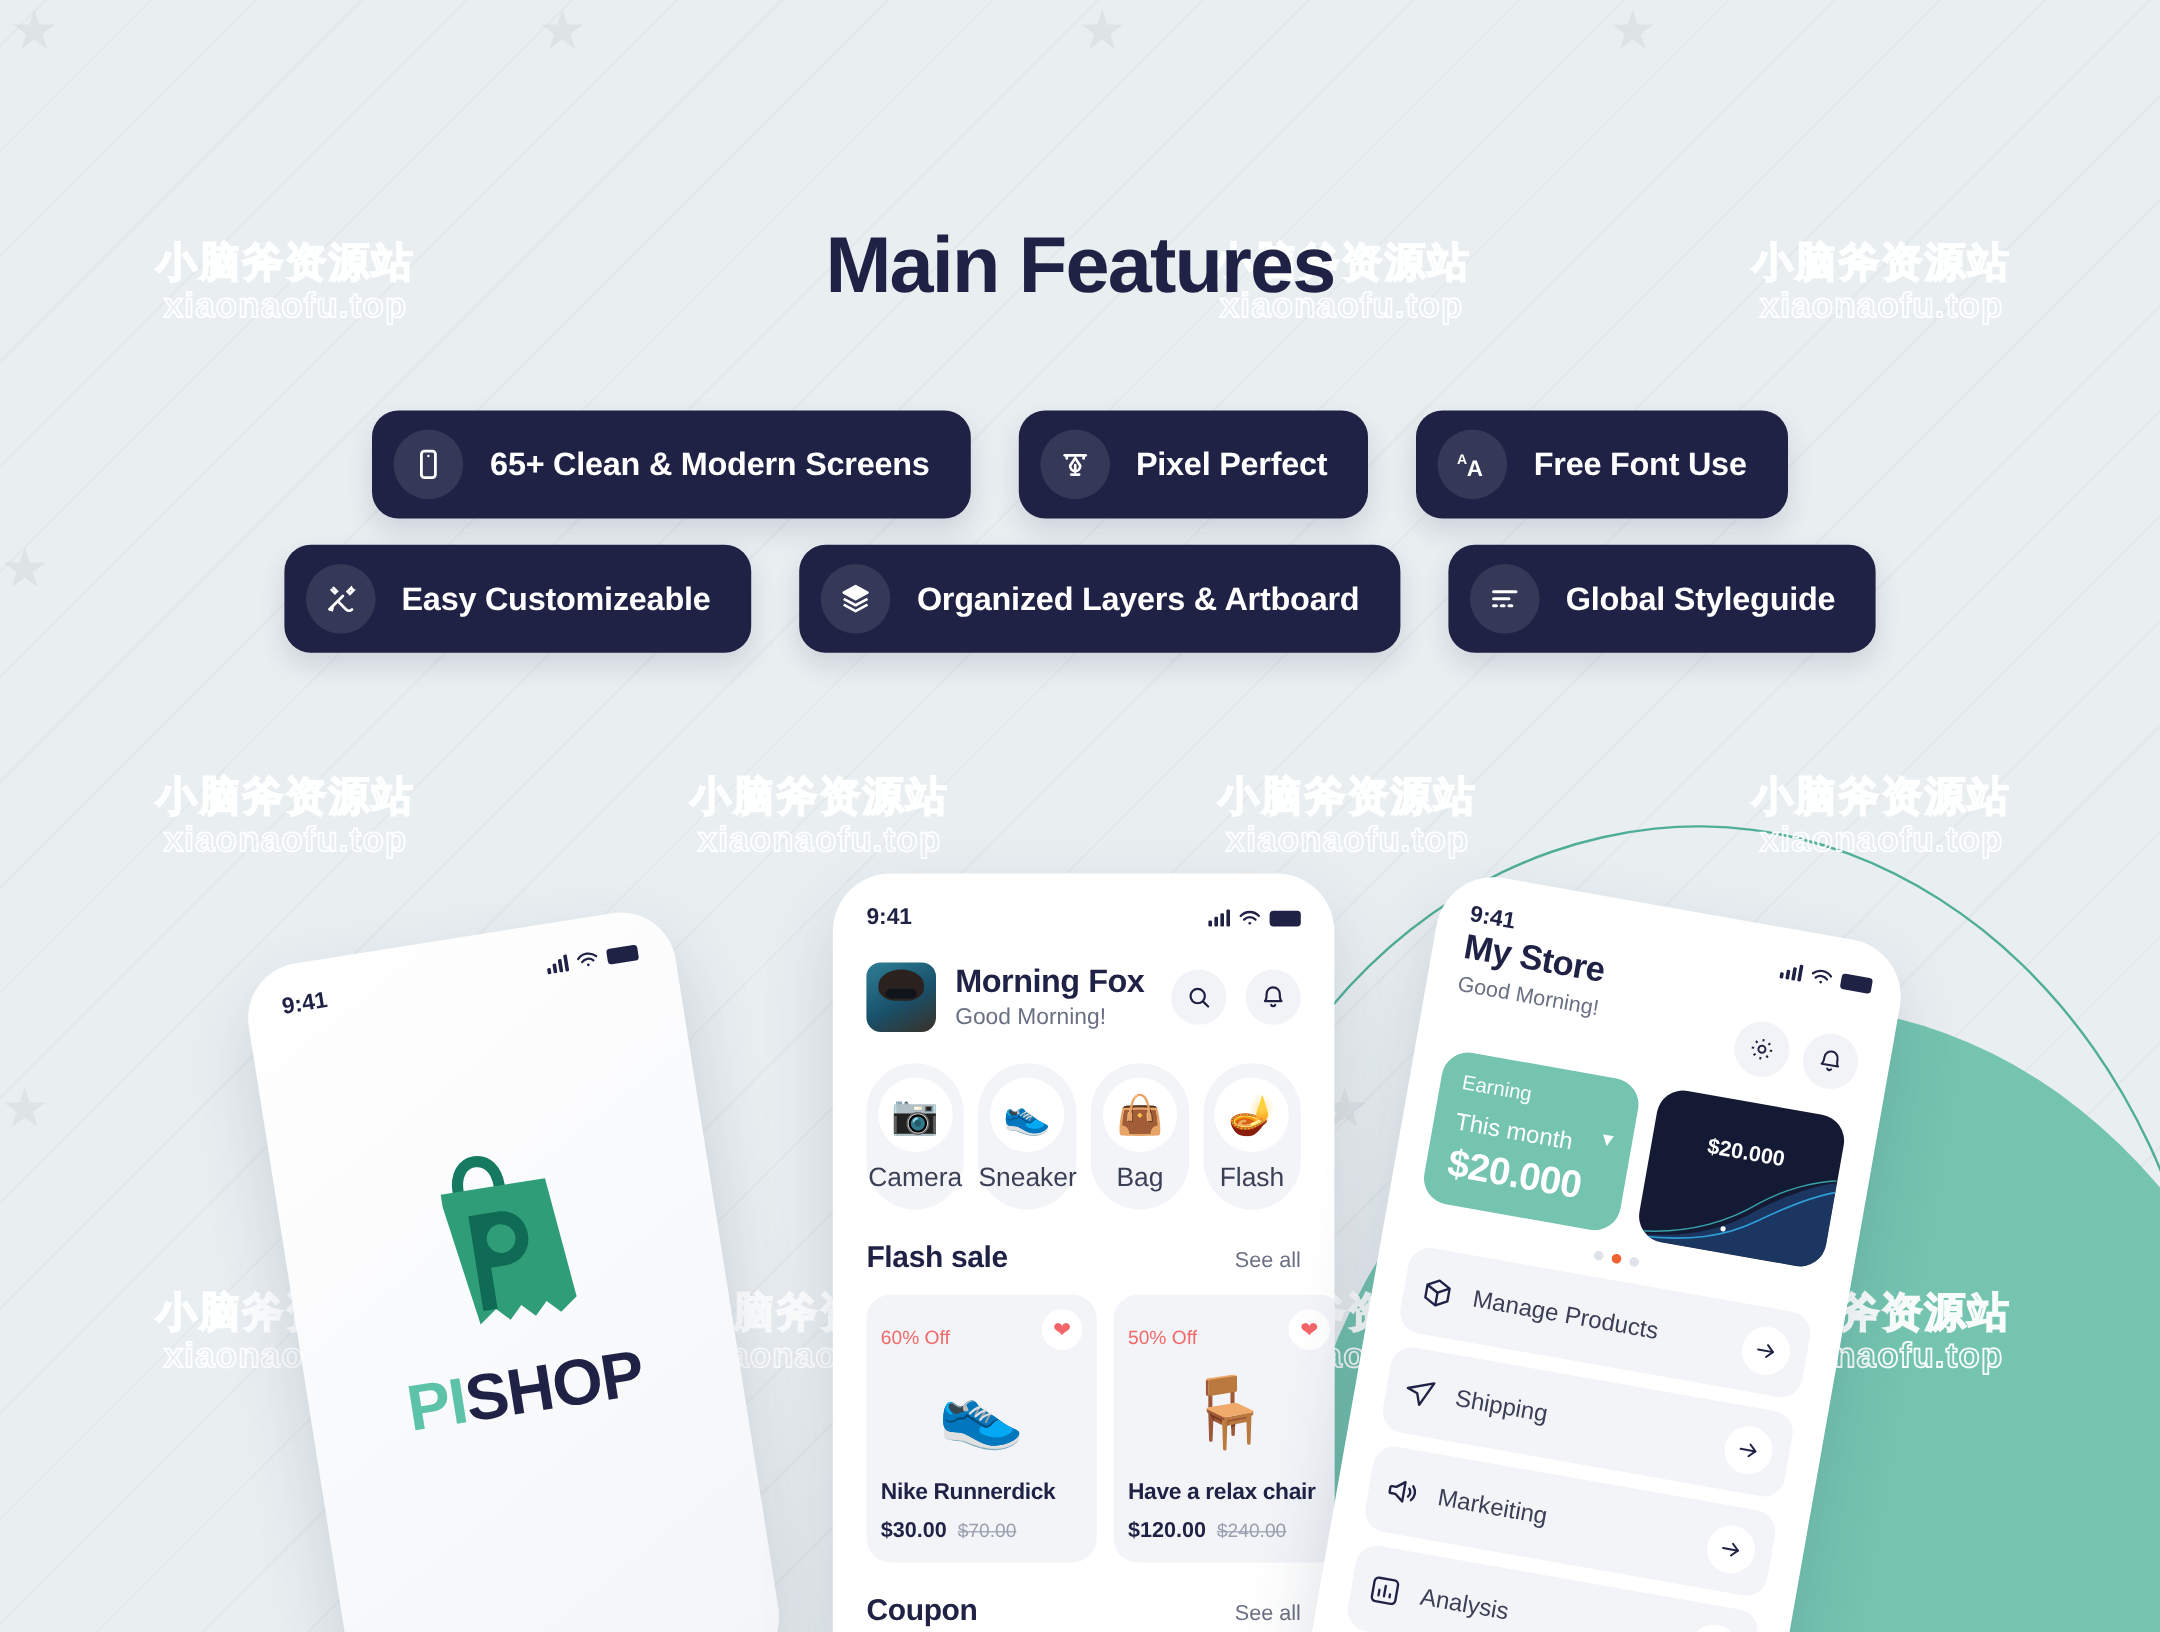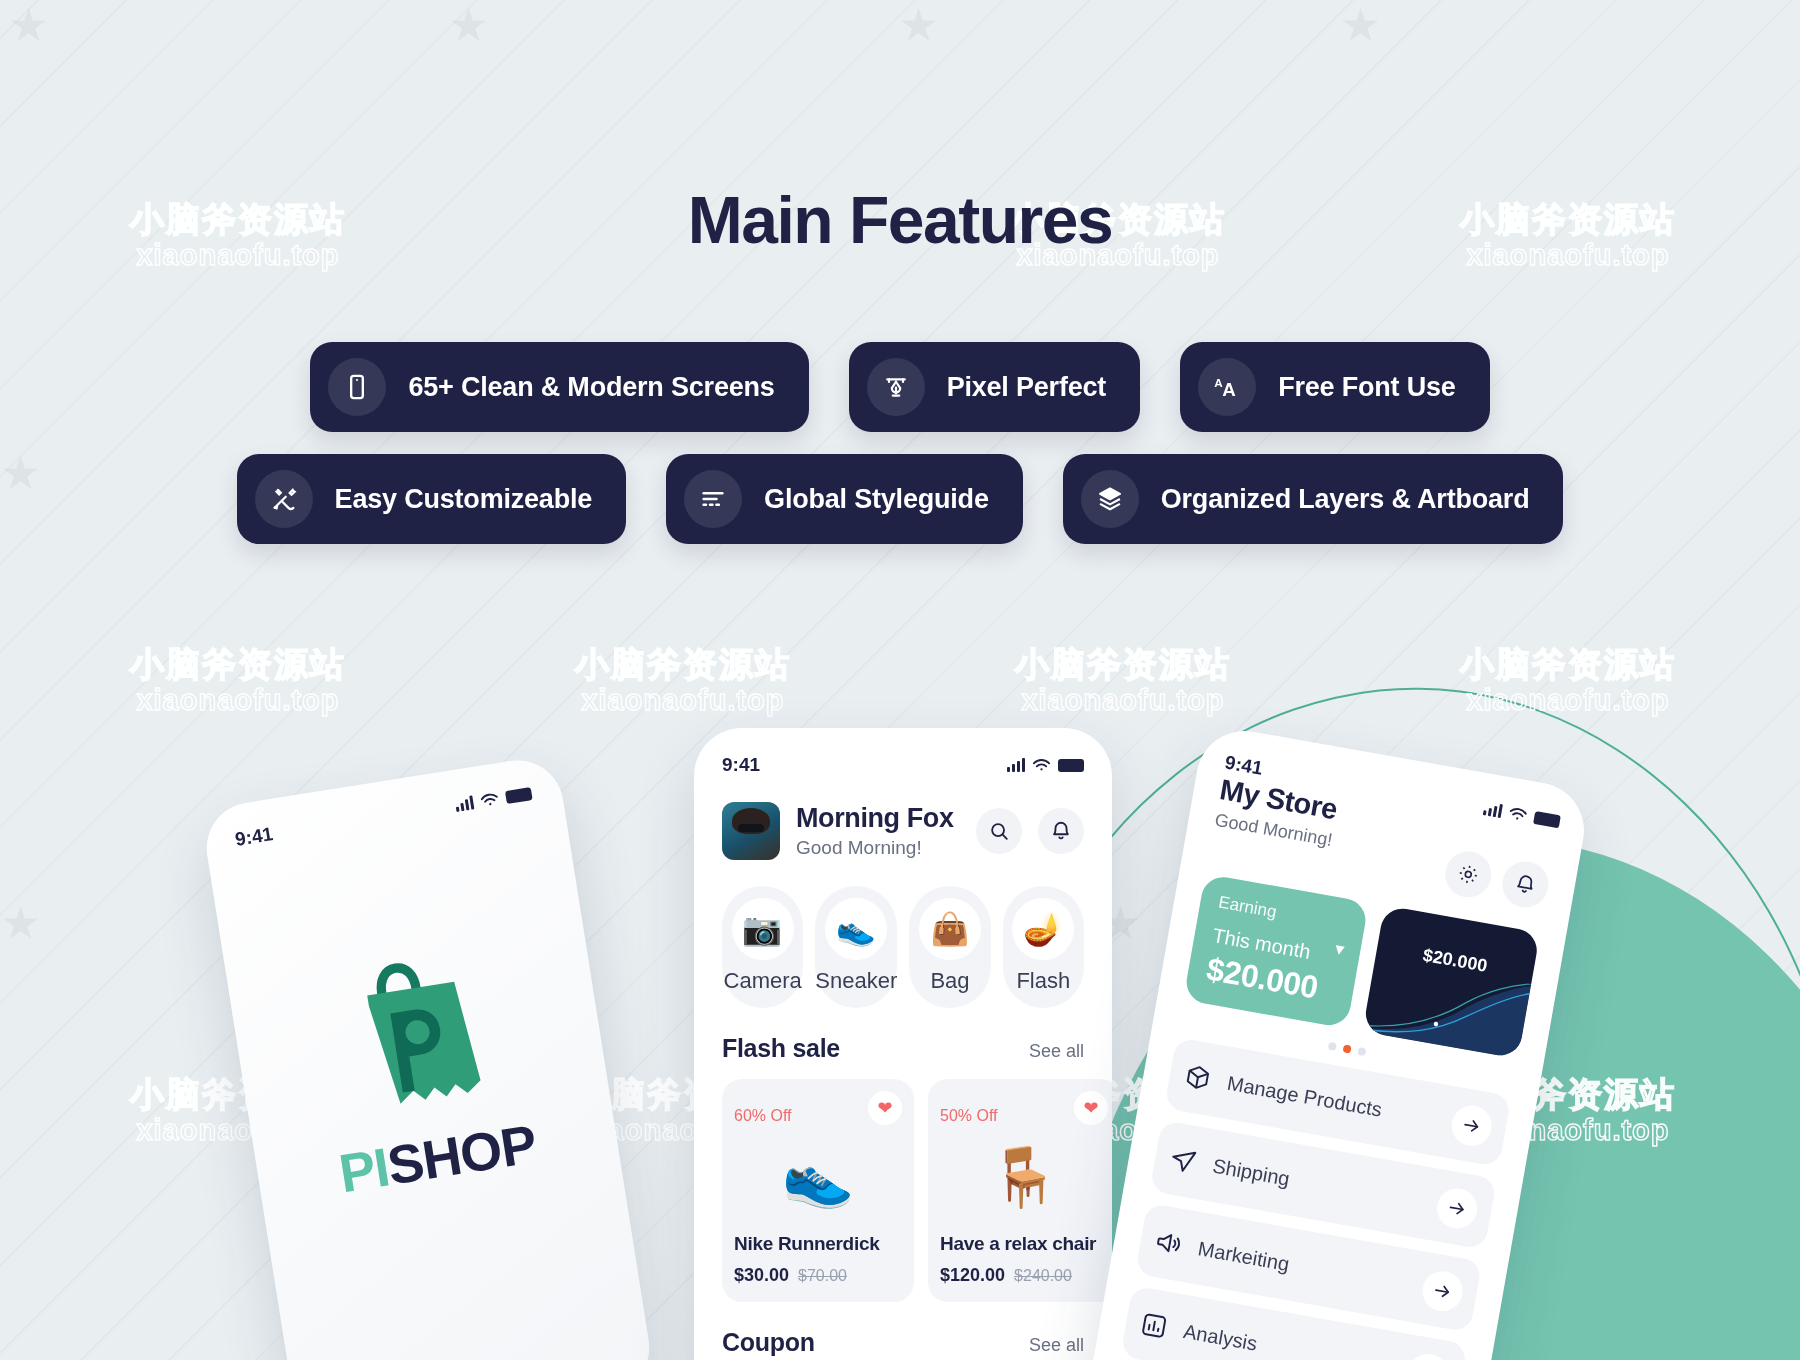--- a/index.html
+++ b/index.html
@@ -490,40 +490,40 @@
           <path d="M19.5 4.2l-2.6 2.6 1.6 1.6 2.6-2.6a3.4 3.4 0 0 1-1.6-1.6z"></path>
           <path d="M20 19.6c-1.2 1.2-3 1.2-4.2 0l-5-5"></path>
           <path d="M6.8 4.2l2.4 2.4-1.4 1.4-2.4-2.4"></path>
         </svg>
       </span>
       <span class="pill-label">Easy Customizeable</span>
     </div>
 
     <div class="pill">
       <span class="pill-icon">
+        <svg viewBox="0 0 24 24" fill="none" stroke="#ffffff" stroke-width="1.9" stroke-linejoin="round">
+          <path d="M12 3l8.5 4.6L12 12.2 3.5 7.6 12 3z" fill="#ffffff"></path>
+          <path d="M3.5 12l8.5 4.6 8.5-4.6"></path>
+          <path d="M3.5 16.2l8.5 4.6 8.5-4.6"></path>
+        </svg>
+      </span>
+      <span class="pill-label">Organized Layers &amp; Artboard</span>
+    </div>
+
+    <div class="pill">
+      <span class="pill-icon">
         <svg viewBox="0 0 24 24" fill="none" stroke="#ffffff" stroke-width="2.2" stroke-linecap="round">
           <path d="M4 7h16"></path>
           <path d="M4 12h11"></path>
           <path d="M4 17h2"></path>
           <path d="M9.5 17h2"></path>
           <path d="M15 17h2"></path>
         </svg>
       </span>
       <span class="pill-label">Global Styleguide</span>
-    </div>
-
-    <div class="pill">
-      <span class="pill-icon">
-        <svg viewBox="0 0 24 24" fill="none" stroke="#ffffff" stroke-width="1.9" stroke-linejoin="round">
-          <path d="M12 3l8.5 4.6L12 12.2 3.5 7.6 12 3z" fill="#ffffff"></path>
-          <path d="M3.5 12l8.5 4.6 8.5-4.6"></path>
-          <path d="M3.5 16.2l8.5 4.6 8.5-4.6"></path>
-        </svg>
-      </span>
-      <span class="pill-label">Organized Layers &amp; Artboard</span>
     </div>
 
   </div>
 
 </div>
 
 <div class="phones">
 
   <div class="phone phone-left">
     <div class="statusbar">

